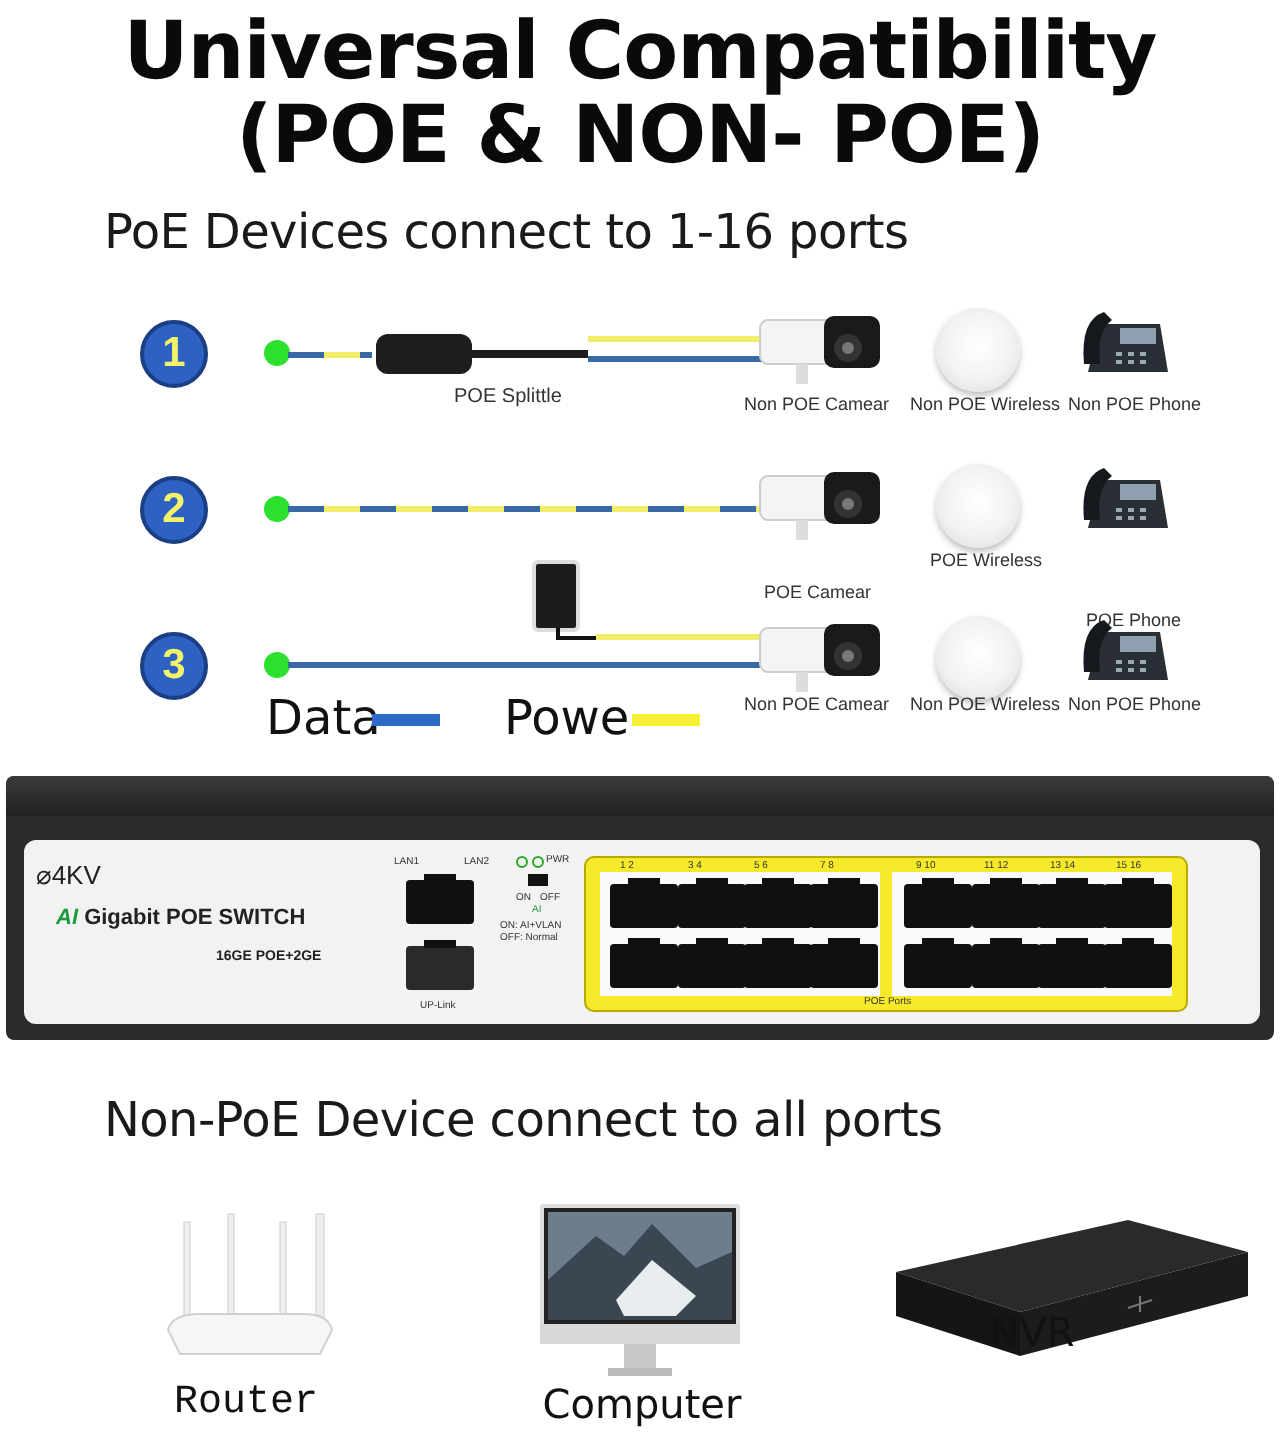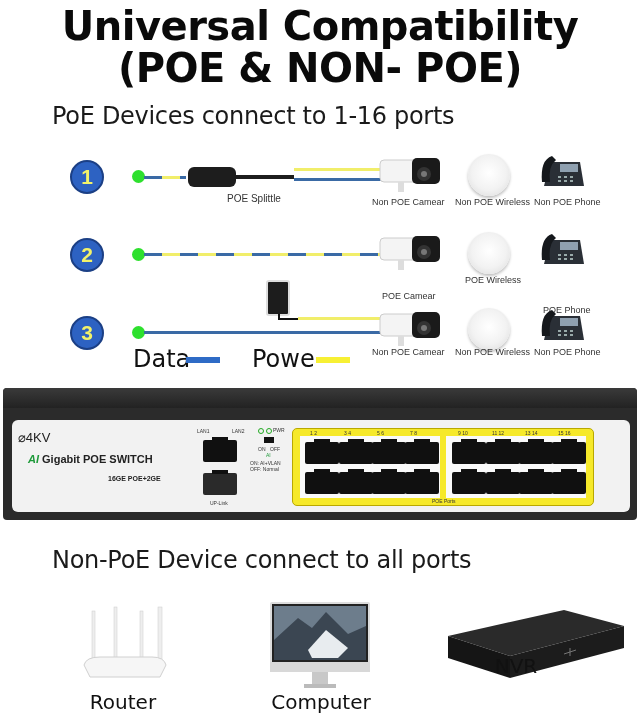--- a/index.html
+++ b/index.html
@@ -194,21 +194,21 @@
 
 <div class="abs subhead" style="left:52px;top:546px;">Non-PoE Device connect to all ports</div>
 
 <svg class="abs" style="left:80px;top:605px;width:90px;height:80px;" viewBox="0 0 90 80">
   <rect x="12" y="6" width="3" height="52" fill="#eee" stroke="#ccc" stroke-width=".5"></rect>
   <rect x="34" y="2" width="3" height="56" fill="#eee" stroke="#ccc" stroke-width=".5"></rect>
   <rect x="60" y="6" width="3" height="52" fill="#eee" stroke="#ccc" stroke-width=".5"></rect>
   <rect x="78" y="2" width="4" height="60" fill="#eee" stroke="#ccc" stroke-width=".5"></rect>
   <path d="M4 60 Q6 52 20 52 L72 52 Q84 52 86 60 L80 72 L10 72 Z" fill="#f6f6f6" stroke="#d0d0d0"></path>
 </svg>
-<div class="abs dev-label" style="left:78px;top:690px;width:90px;">Router</div>
+<div class="abs dev-label" style="left:78px;top:690px;width:90px;font-family:Liberation Mono, monospace;">Router</div>
 
 <svg class="abs" style="left:268px;top:600px;width:106px;height:92px;" viewBox="0 0 106 92">
   <rect x="2" y="2" width="100" height="70" rx="2" fill="#ddd"></rect>
   <rect x="4" y="4" width="96" height="58" fill="#222"></rect>
   <rect x="6" y="6" width="92" height="54" fill="#6d7d8c"></rect>
   <path d="M6 40 L30 18 L44 28 L58 12 L80 34 L98 26 L98 60 L6 60 Z" fill="#3b4652"></path>
   <path d="M40 50 L58 30 L80 48 L70 58 L44 58 Z" fill="#e8ecef"></path>
   <rect x="2" y="62" width="100" height="10" fill="#d8d8d8"></rect>
   <rect x="44" y="72" width="16" height="12" fill="#c8c8c8"></rect>
   <rect x="36" y="84" width="32" height="4" fill="#bbb"></rect>

